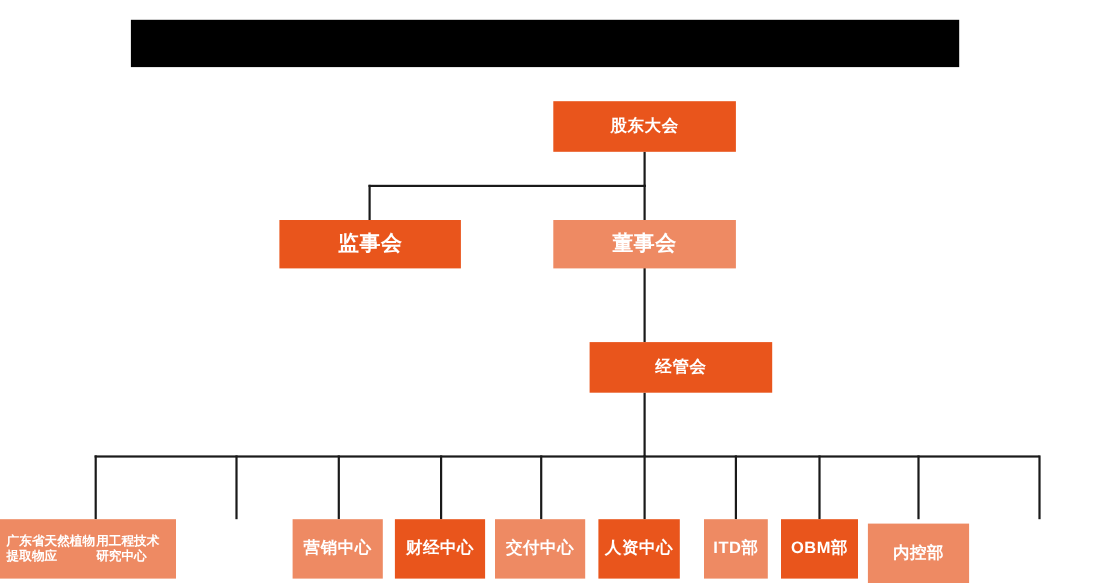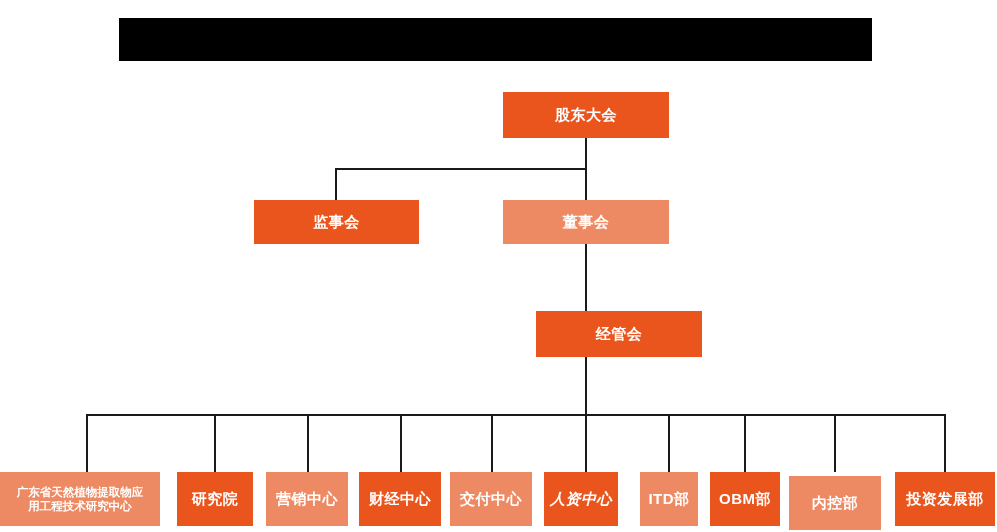--- a/index.html
+++ b/index.html
@@ -34,21 +34,21 @@
     color: #ffffff;
     font-weight: bold;
     line-height: 1.25;
     letter-spacing: 0.5px;
     -webkit-font-smoothing: antialiased;
   }
   .node.dark  { background: #E9551C; }
   .node.light { background: #EE8A63; }
 
   .node.lvl1 { font-size: 15px; }
-  .node.lvl2 { font-size: 15px; }
+  .node.lvl2 { font-size: 19px; }
   .node.lvl3 { font-size: 15px; margin-left: 33px; }
   .node.leaf { font-size: 15px; }
   .node.leaf.small { font-size: 11.5px; font-weight: bold; letter-spacing: 0; padding: 0 6px; }
 
   .line {
     position: absolute;
     background: #1a1a1a;
   }
   .line.v { width: 2px; }
   .line.h { height: 2px; }
@@ -82,36 +82,34 @@
   <div class="line v" style="left:944px; top:414px; height:58px;"></div>
 
   <div class="node dark lvl1" style="left:503px; top:92px; width:166px; height:46px;">股东大会</div>
 
   <div class="node dark lvl2" style="left:254px; top:200px; width:165px; height:44px;">监事会</div>
 
   <div class="node light lvl2" style="left:503px; top:200px; width:166px; height:44px;">董事会</div>
 
   <div class="node dark lvl3" style="left:503px; top:311px; width:166px; height:46px;">经管会</div>
 
-  <div class="node light leaf small" style="left:0px; top:472px; width:160px; height:54px; flex-direction:column;">
+  <div class="node light leaf small" style="left:0px; top:472px; width:160px; height:54px; flex-direction:row;">
     <span>广东省天然植物提取物应</span>
     <span>用工程技术研究中心</span>
   </div>
 
-  <div class="node dark leaf" style="left:177px; top:472px; width:76px; height:54px;">研究院</div>
 
   <div class="node light leaf" style="left:266px; top:472px; width:82px; height:54px;">营销中心</div>
 
   <div class="node dark leaf" style="left:359px; top:472px; width:82px; height:54px;">财经中心</div>
 
   <div class="node light leaf" style="left:450px; top:472px; width:82px; height:54px;">交付中心</div>
 
-  <div class="node dark leaf" style="left:544px; top:472px; width:74px; height:54px;font-style:italic;">人资中心</div>
+  <div class="node dark leaf" style="left:544px; top:472px; width:74px; height:54px;">人资中心</div>
 
   <div class="node light leaf" style="left:640px; top:472px; width:58px; height:54px;">ITD部</div>
 
   <div class="node dark leaf" style="left:710px; top:472px; width:70px; height:54px;">OBM部</div>
 
   <div class="node light leaf" style="left:789px; top:476px; width:92px; height:54px;">内控部</div>
 
-  <div class="node dark leaf" style="left:895px; top:472px; width:100px; height:54px;">投资发展部</div>
 
 </div>
 
 </body></html>

